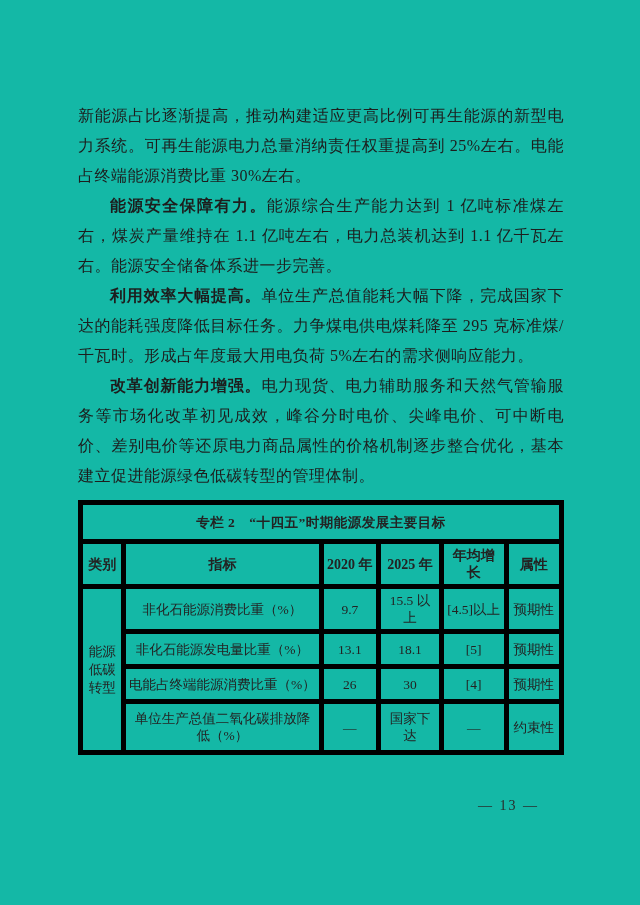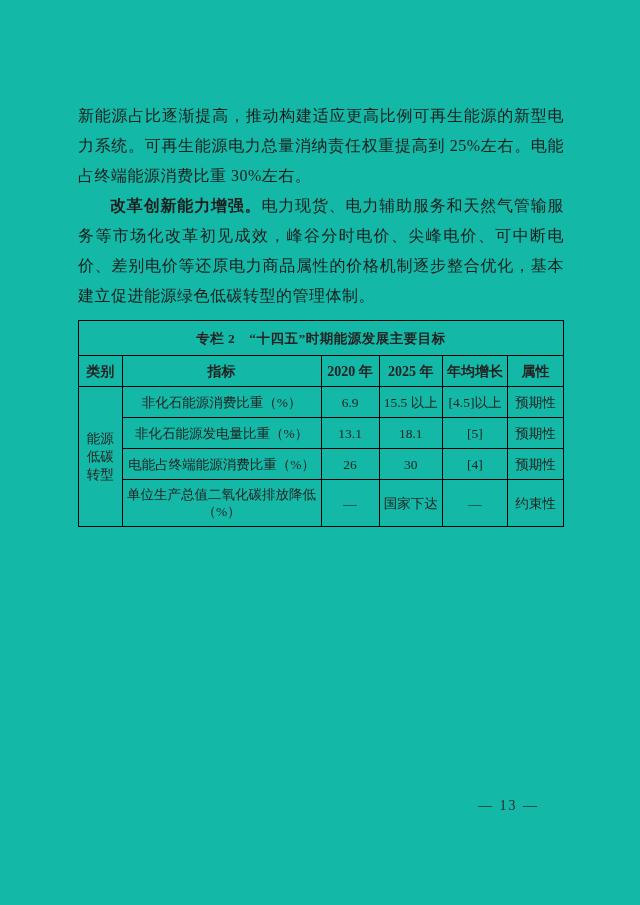--- a/index.html
+++ b/index.html
@@ -28,21 +28,21 @@
   }
   .para .lead{font-weight:bold;}
   .para.indent{text-indent:2em;}
   table.goals{
     width:100%;
     border-collapse:collapse;
     margin-top:9px;
     table-layout:fixed;
   }
   table.goals td,table.goals th{
-    border:1px solid #000000;
+    border:5px solid #000000;
     text-align:center;
     vertical-align:middle;
     font-size:13.5px;
     line-height:17px;
     padding:3px 2px;
     color:#232323;
     overflow:hidden;
   }
   .t-title{
     font-weight:bold;
@@ -78,21 +78,23 @@
   }
 </style>
 </head>
 <body>
 
 <div class="page">
   <div class="content">
 
     <p class="para"><b class="lead"></b><span>新能源占比逐渐提高，推动构建适应更高比例可再生能源的新型电力系统。可再生能源电力总量消纳责任权重提高到 25%左右。电能占终端能源消费比重 30%左右。</span></p>
 
+    <p class="para indent"><b class="lead">能源安全保障有力。</b><span>能源综合生产能力达到 1 亿吨标准煤左右，煤炭产量维持在 1.1 亿吨左右，电力总装机达到 1.1 亿千瓦左右。能源安全储备体系进一步完善。</span></p>
 
+    <p class="para indent"><b class="lead">利用效率大幅提高。</b><span>单位生产总值能耗大幅下降，完成国家下达的能耗强度降低目标任务。力争煤电供电煤耗降至 295 克标准煤/千瓦时。形成占年度最大用电负荷 5%左右的需求侧响应能力。</span></p>
 
     <p class="para indent"><b class="lead">改革创新能力增强。</b><span>电力现货、电力辅助服务和天然气管输服务等市场化改革初见成效，峰谷分时电价、尖峰电价、可中断电价、差别电价等还原电力商品属性的价格机制逐步整合优化，基本建立促进能源绿色低碳转型的管理体制。</span></p>
 
 
     <table class="goals">
       <colgroup>
         <col class="c-cat">
           <col class="c-ind">
           <col class="c-2020">
           <col class="c-2025">
@@ -107,21 +109,21 @@
           <th>类别</th>
           <th>指标</th>
           <th>2020 年</th>
           <th>2025 年</th>
           <th>年均增长</th>
           <th>属性</th>
         </tr>
         <tr class="t-row">
           <td class="cat" rowspan="4"><span>能源低碳转型</span></td>
           <td>非化石能源消费比重（%）</td>
-          <td>6.9</td>
+          <td>9.7</td>
           <td>15.5 以上</td>
           <td>[4.5]以上</td>
           <td>预期性</td>
         </tr>
         <tr class="t-row">
           <td>非化石能源发电量比重（%）</td>
           <td>13.1</td>
           <td>18.1</td>
           <td>[5]</td>
           <td>预期性</td>

